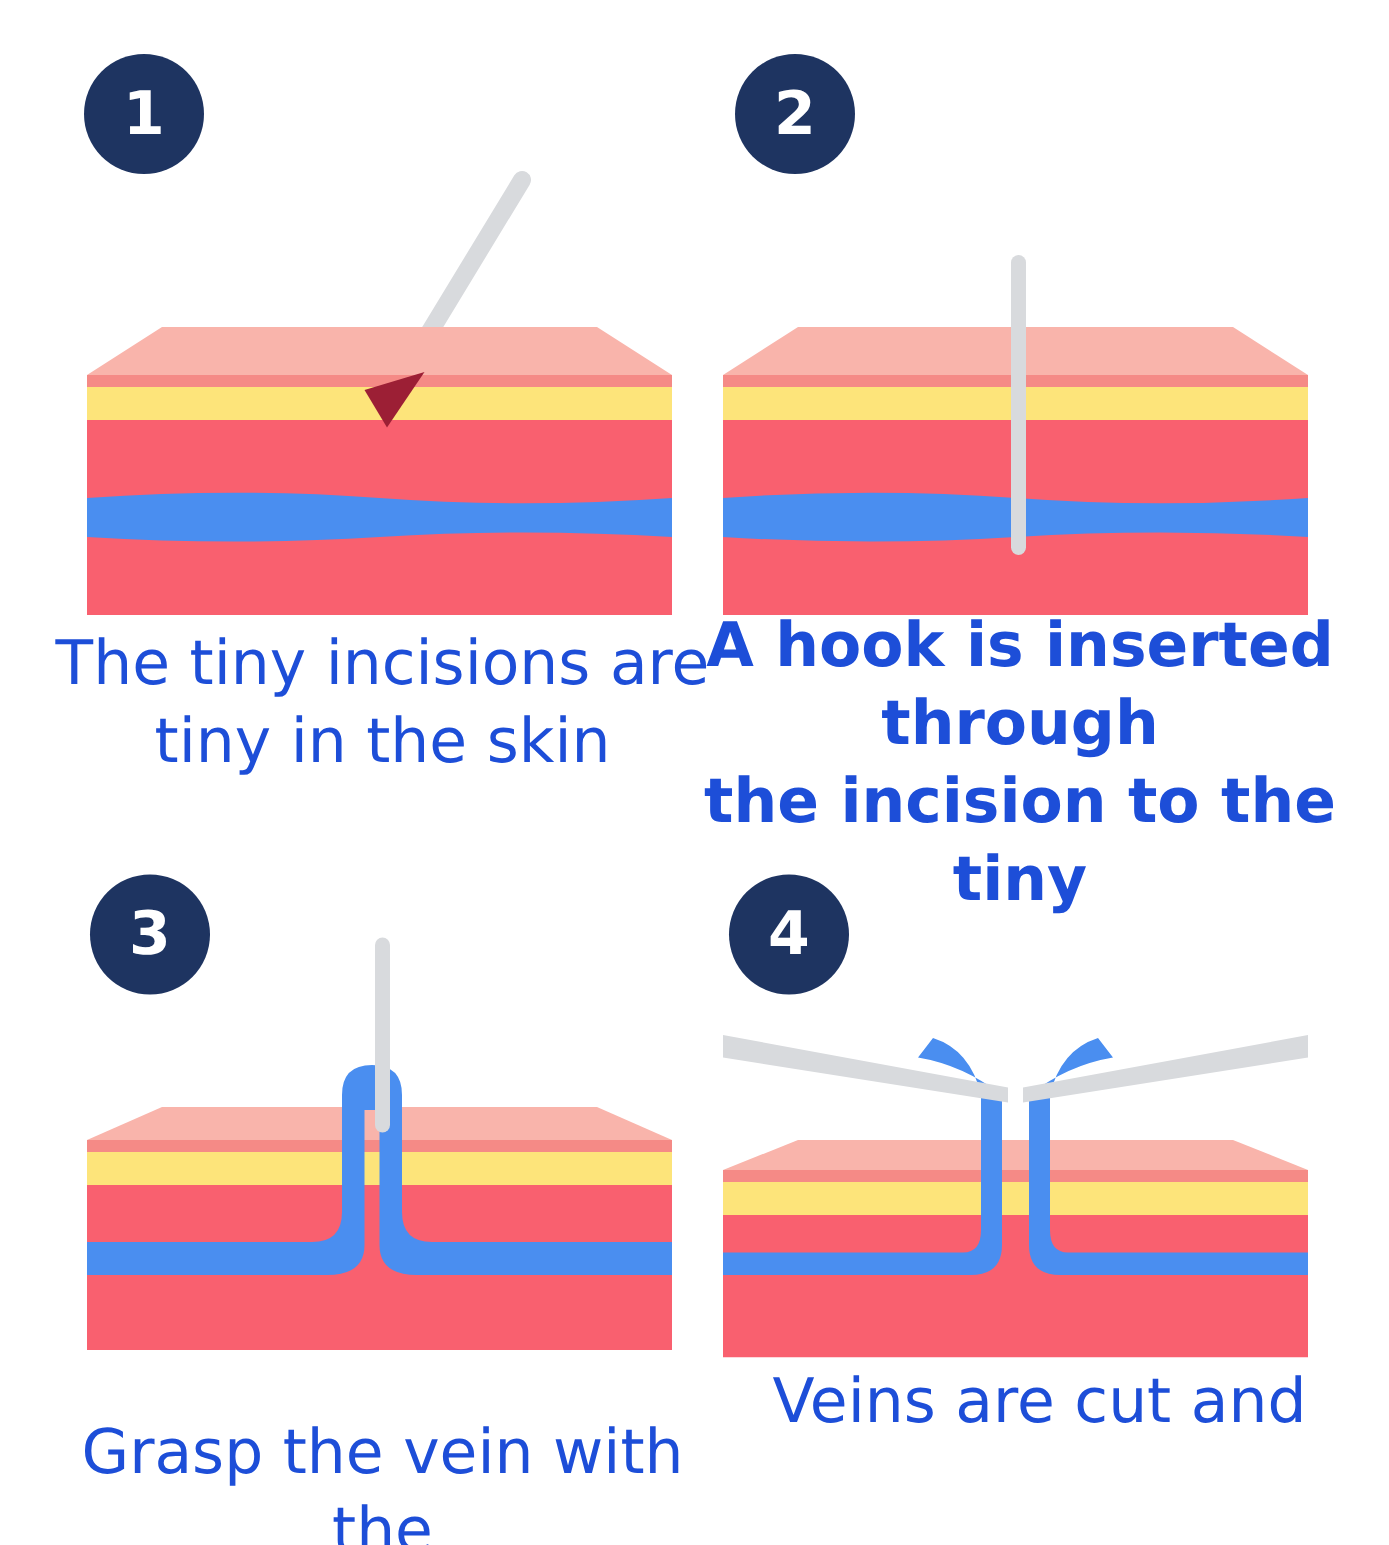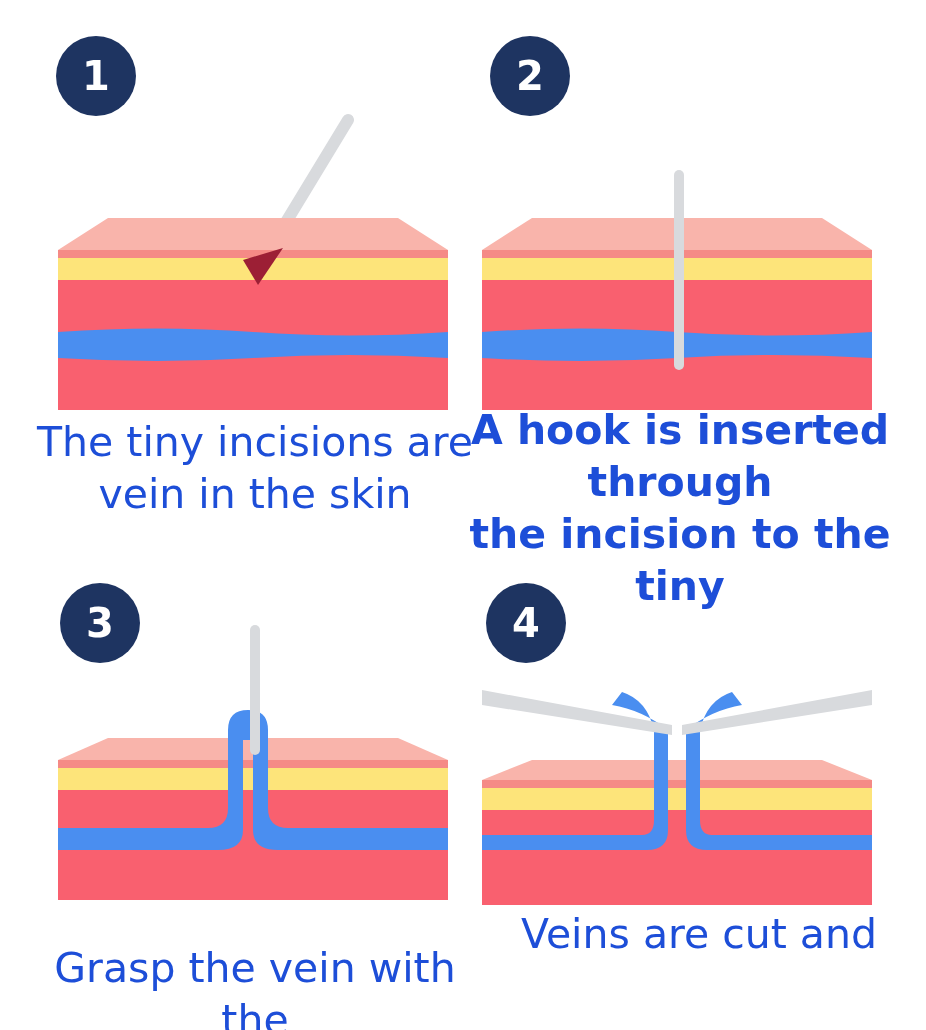--- a/index.html
+++ b/index.html
@@ -16,21 +16,21 @@
   <line x1="290" y1="20" x2="205" y2="160" stroke="#d8dadd" stroke-width="12" stroke-linecap="round"></line>
   <polygon points="0,150 50,118 340,118 390,150" fill="#f9b4ab"></polygon>
   <rect x="0" y="150" width="390" height="8" fill="#f58a86"></rect>
   <rect x="0" y="158" width="390" height="22" fill="#fde47a"></rect>
   <rect x="0" y="180" width="390" height="130" fill="#f9606f"></rect>
   <path d="M0,232 Q100,225 195,232 T390,232 L390,258 Q290,252 195,258 T0,258Z" fill="#4a8ef0"></path>
   <polygon points="185,160 225,148 200,185" fill="#9c1f35"></polygon>
 </svg>
 <div class="caption" style="left:35px;top:416px;">
   <div>The tiny incisions are</div>
-  <div>vein in the skin</div>
+  <div>tiny in the skin</div>
 </div>
 
 <div class="badge" style="left:490px;top:36px;">2</div>
 <svg style="left:482px;top:100px;" width="390" height="315" viewBox="0 0 390 315">
   <polygon points="0,150 50,118 340,118 390,150" fill="#f9b4ab"></polygon>
   <rect x="0" y="150" width="390" height="8" fill="#f58a86"></rect>
   <rect x="0" y="158" width="390" height="22" fill="#fde47a"></rect>
   <rect x="0" y="180" width="390" height="130" fill="#f9606f"></rect>
   <path d="M0,232 Q100,225 195,232 T390,232 L390,258 Q290,252 195,258 T0,258Z" fill="#4a8ef0"></path>
   <rect x="192" y="70" width="10" height="200" rx="5" fill="#d8dadd"></rect>
@@ -60,15 +60,15 @@
   <rect x="0" y="100" width="390" height="8" fill="#f58a86"></rect>
   <rect x="0" y="108" width="390" height="22" fill="#fde47a"></rect>
   <rect x="0" y="130" width="390" height="95" fill="#f9606f"></rect>
   <path d="M0,155 L160,155 Q172,155 172,140 L172,50 L186,50 L186,150 Q186,170 165,170 L0,170Z" fill="#4a8ef0"></path>
   <path d="M390,155 L230,155 Q218,155 218,140 L218,50 L204,50 L204,150 Q204,170 225,170 L390,170Z" fill="#4a8ef0"></path>
   <path d="M172,50 Q165,20 140,12 L130,25 Q160,30 186,50Z" fill="#4a8ef0"></path>
   <path d="M218,50 Q225,20 250,12 L260,25 Q230,30 204,50Z" fill="#4a8ef0"></path>
   <polygon points="0,10 190,45 190,55 0,25" fill="#d8dadd"></polygon>
   <polygon points="390,10 200,45 200,55 390,25" fill="#d8dadd"></polygon>
 </svg>
-<div class="caption" style="left:437px;top:908px;text-align:right;">
+<div class="caption" style="left:473px;top:908px;">
   <div>Veins are cut and</div>
 </div>
 
 </body></html>

